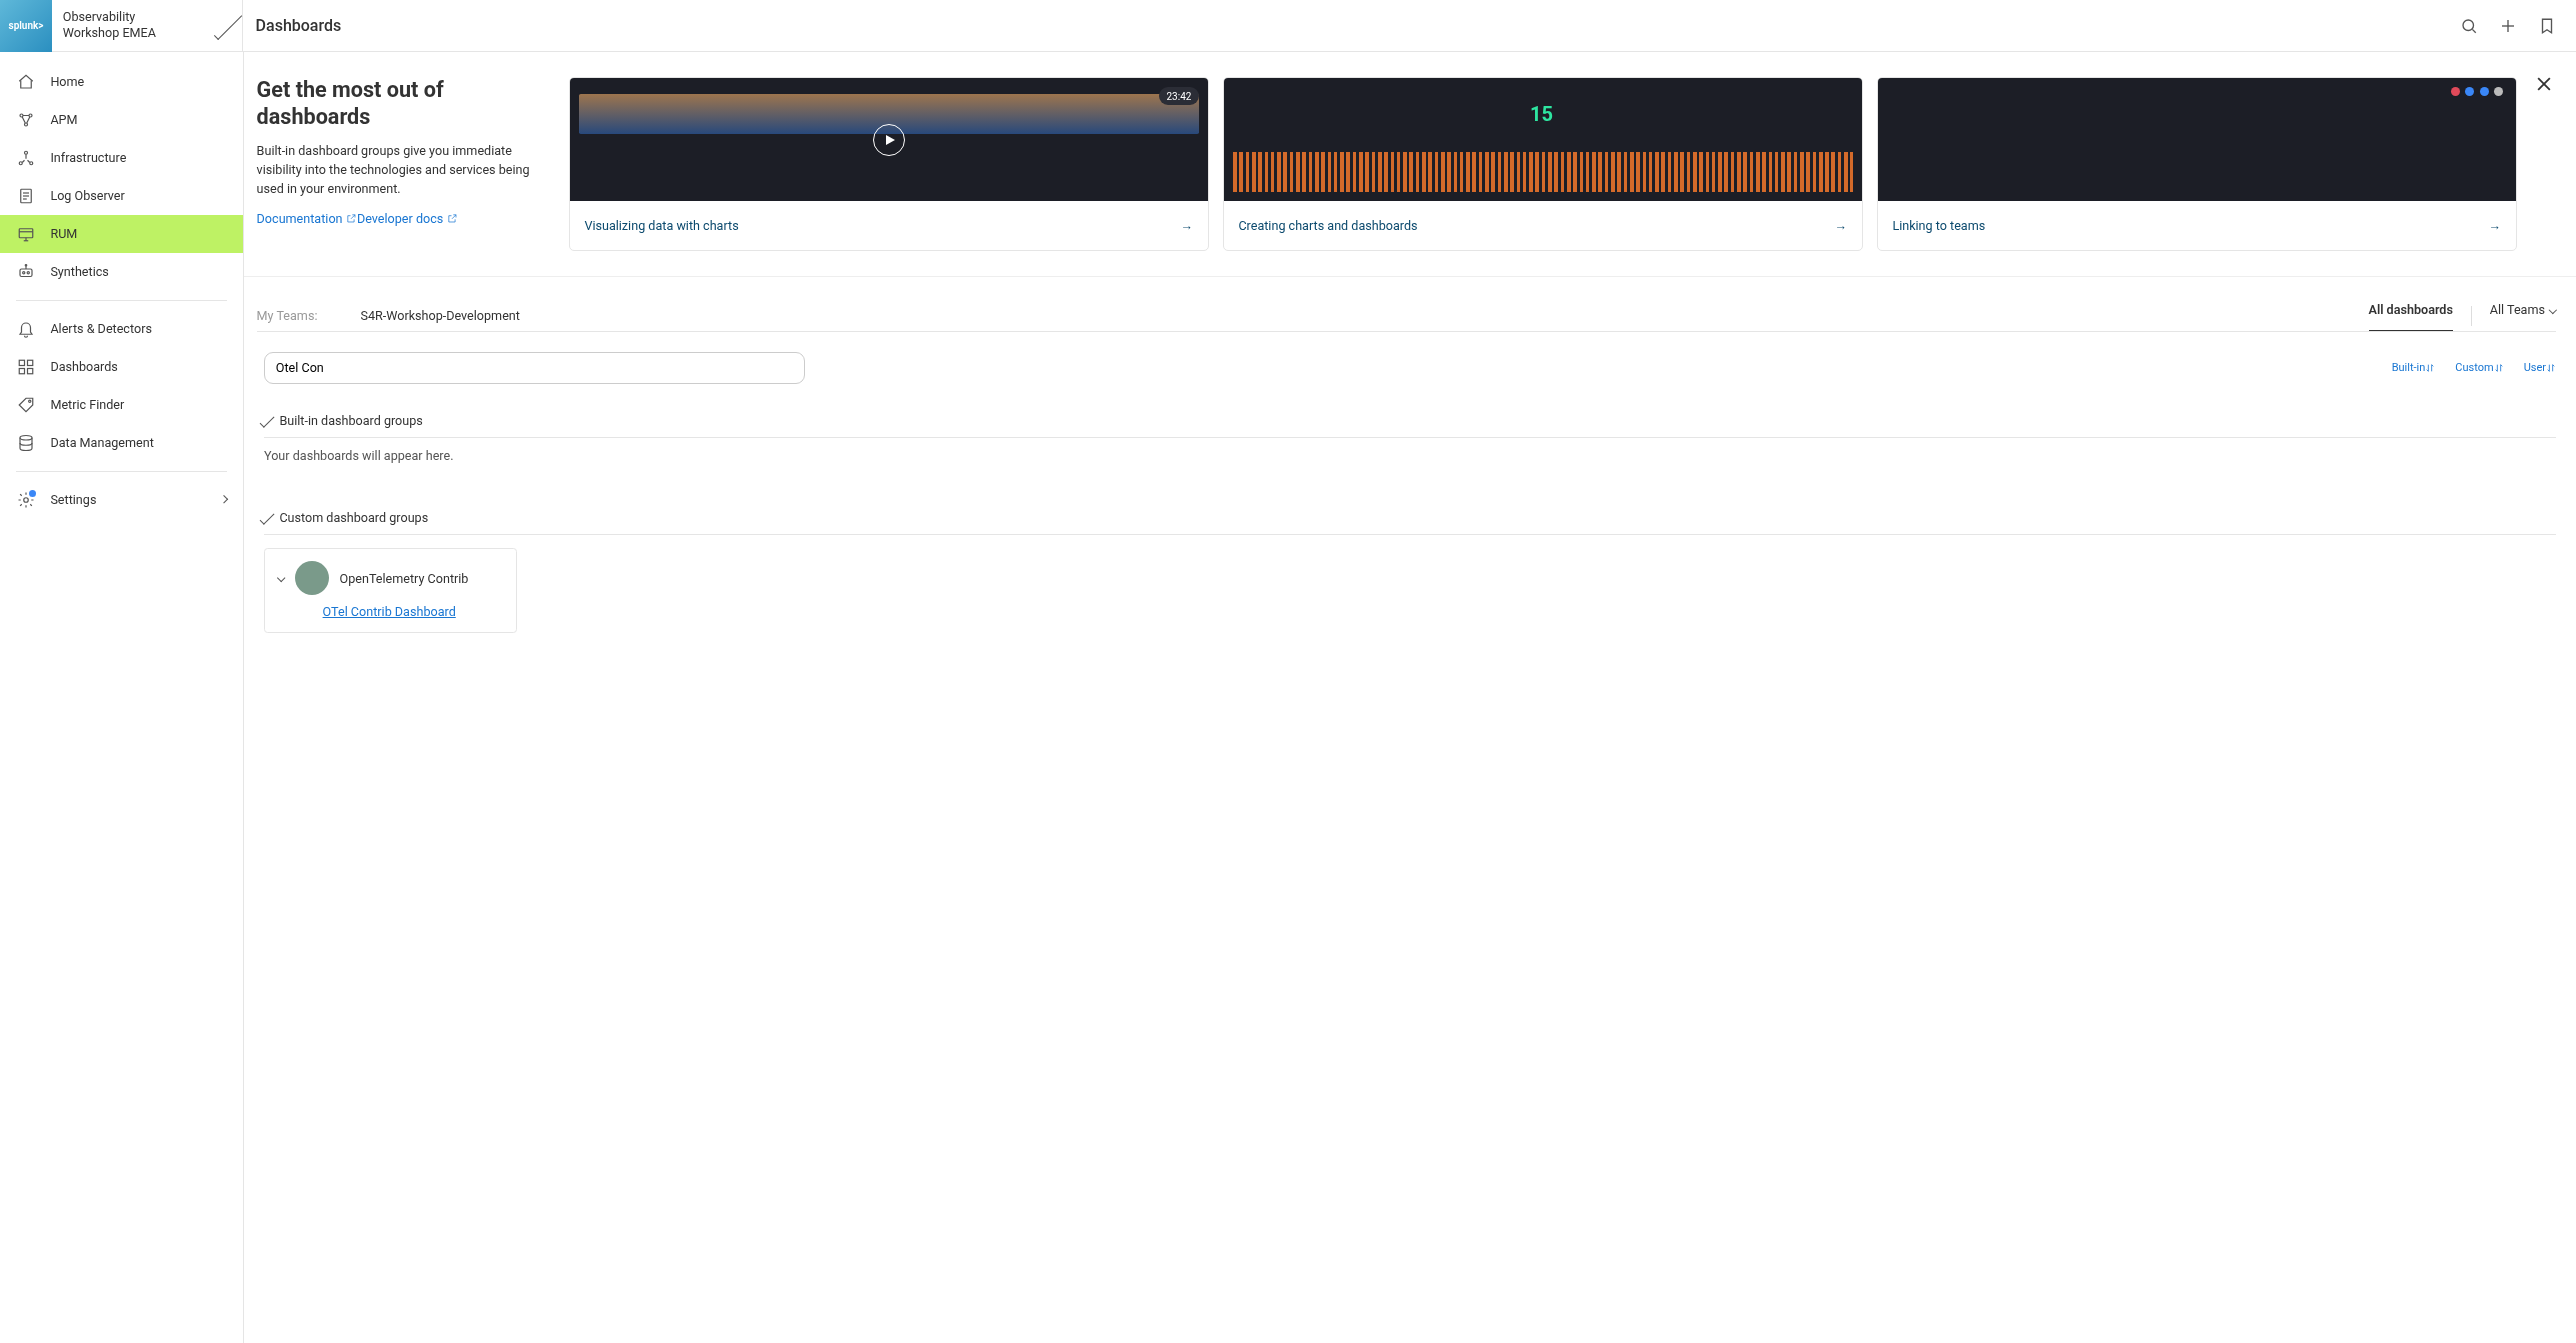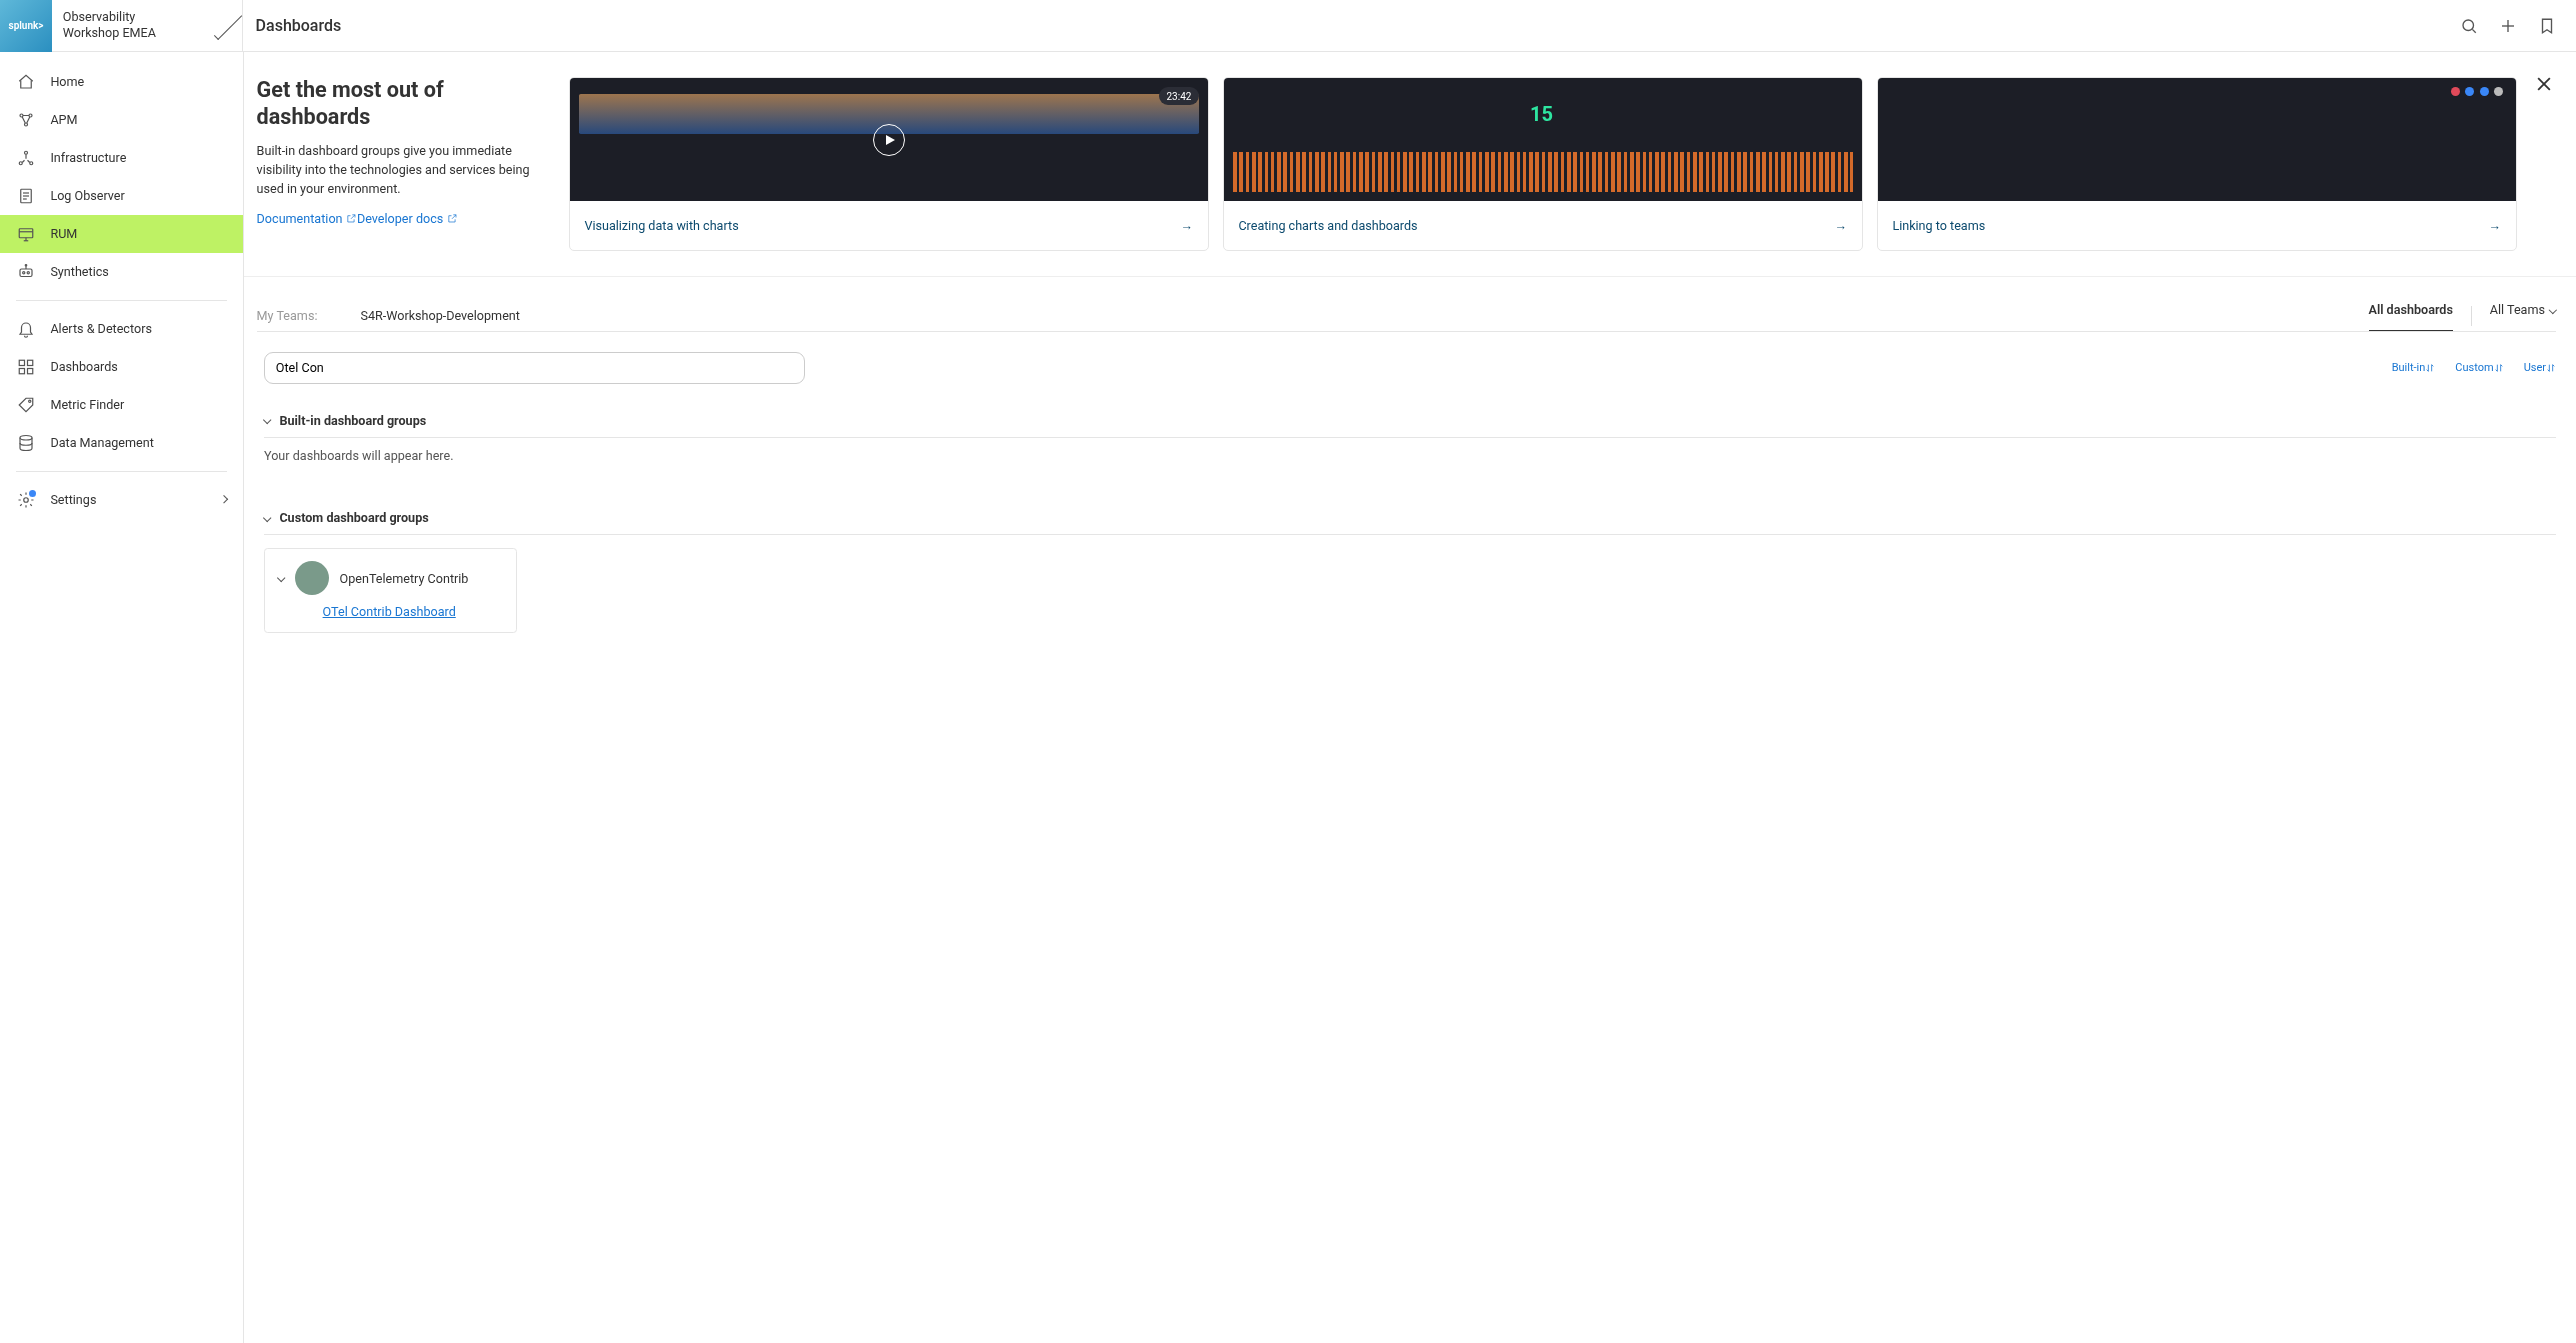--- a/index.html
+++ b/index.html
@@ -49,21 +49,21 @@
 .team-name{color:#333}
 .teams-right{margin-left:auto;display:flex;align-items:center;gap:18px}
 .tab-active{font-weight:600;border-bottom:1.8px solid #333;padding-bottom:12.6px;margin-bottom:-0.9px}
 .tab-inactive{color:#333;display:flex;align-items:center;cursor:pointer;padding-bottom:12.6px}
 .vert-divider{width:0.9px;height:20px;background:#ddd}
 .filters-row{display:flex;align-items:center;padding:20px 20px 9px 20px}
 .search-input{height:32px;width:541px;border:0.9px solid #ccc;border-radius:9px;padding:0 10.8px;font-size:12.6px;outline:none}
 .filter-links{margin-left:auto;display:flex;gap:20px}
 .filter-link{color:#1976d2;cursor:pointer;font-size:11px;display:flex;align-items:center;gap:0}
 .sort-icon{width:10px;height:10px;display:inline-block}
-.section-hdr{display:flex;align-items:center;padding:20px 20px 9px 20px;font-weight:700;color:#333}
+.section-hdr{display:flex;padding:20px 20px 9px 20px;font-weight:400;color:#333}
 .section-hdr .caret{margin-right:9px;display:inline-block;border:solid #555;border-width:0 1.4px 1.4px 0;padding:2.7px;transform:rotate(45deg)}
 .section-line{height:0.9px;background:#e5e5e5;margin:0 20px}
 .empty-text{padding:10.8px 20px 27px 20px;color:#555}
 .group-card{margin:12.6px 20px;border:0.9px solid #e5e5e5;border-radius:3.6px;width:253px;padding:12.6px}
 .group-head{display:flex;align-items:center;gap:10.8px;margin-bottom:9px}
 .group-caret{border:solid #555;border-width:0 1.4px 1.4px 0;padding:2.7px;transform:rotate(45deg);display:inline-block}
 .avatar{width:34px;height:34px;border-radius:50%;background:#7a9a8a}
 .group-name{font-size:12.6px;color:#333}
 .group-link{margin-left:45px;color:#1976d2;text-decoration:underline;cursor:pointer}
 .th1b{position:absolute;top:16px;left:9px;right:9px;height:40px;background:linear-gradient(180deg,#d49a5f 0,#2d5ba0 100%);opacity:.7;border-radius:1.8px}

